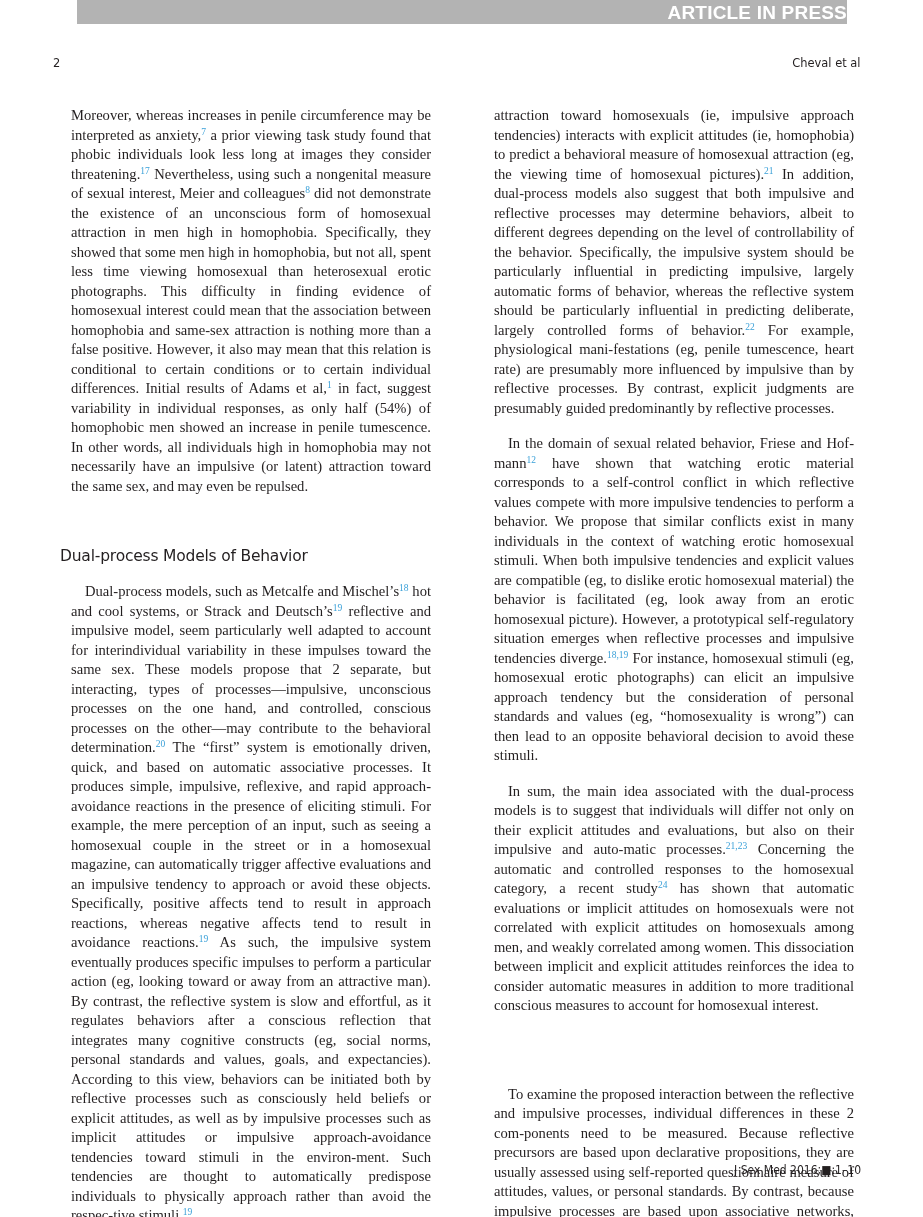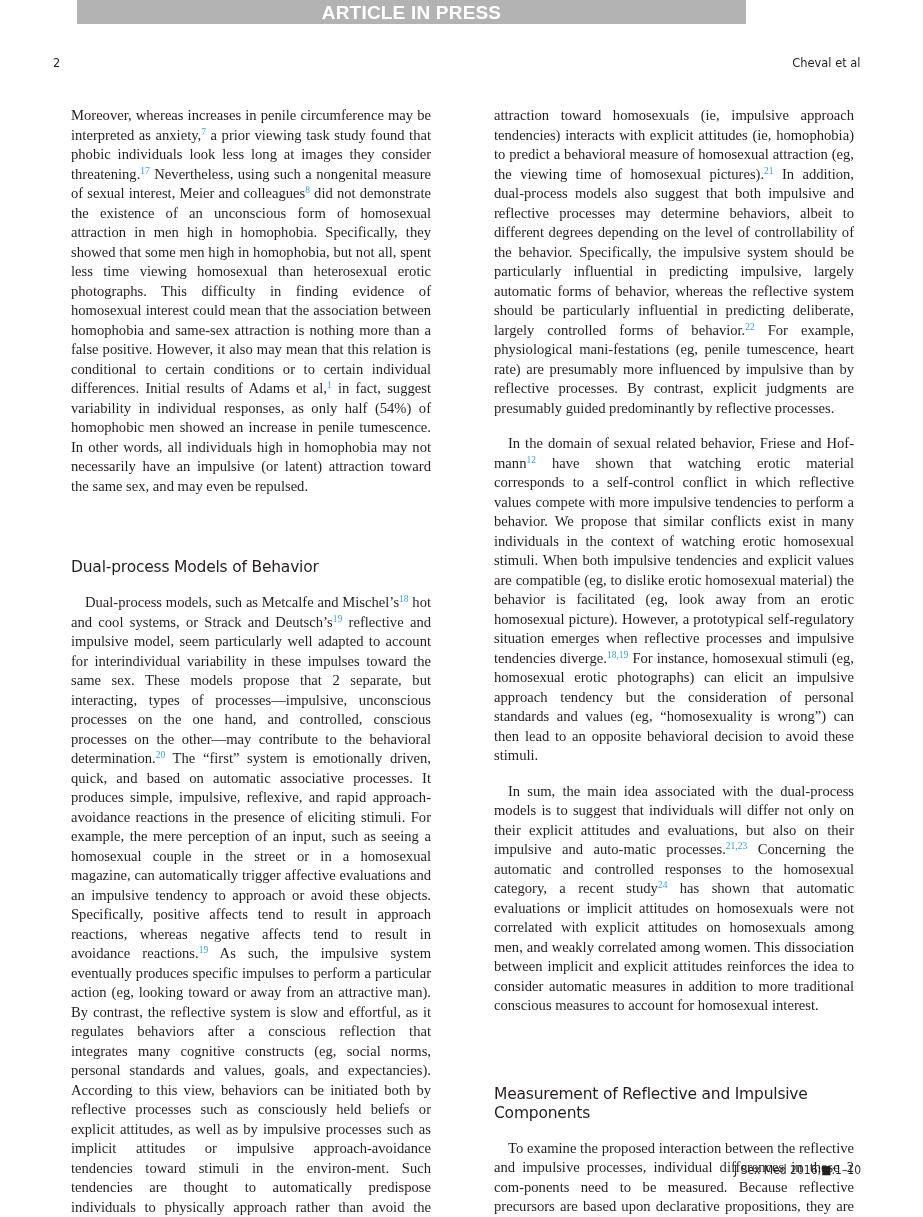--- a/index.html
+++ b/index.html
@@ -1,42 +1,42 @@
 <!DOCTYPE html>
 <html><head>
 <meta charset="utf-8">
 <style>
   html, body { margin: 0; padding: 0; background: #ffffff; }
   body { width: 923px; height: 1217px; position: relative; overflow: hidden; color: #231f20; }
   .banner {
-    position: absolute; left: 77px; top: 0; width: 669px; height: 24px;
+    position: absolute; left: 77px; top: 0; width: 770px; height: 24px;
     background: #b3b3b3; color: #ffffff;
     font-family: "Liberation Sans", sans-serif; font-weight: bold; font-size: 19px;
-    text-align: center; line-height: 25px; letter-spacing: 0.2px;
+    text-align: right; line-height: 25px; letter-spacing: 0.2px;
   }
   .runhead {
     position: absolute; top: 55px; font-family: "DejaVu Sans", sans-serif;
     font-size: 13px; color: #231f20; transform: scaleX(0.88);
   }
   .pagenum { left: 53px; transform-origin: left top; }
   .author { right: 62px; transform-origin: right top; }
   .col {
     position: absolute; top: 90px; width: 392px;
     font-family: "Liberation Serif", serif; font-size: 14.6px; line-height: 19.5px;
     text-align: justify; color: #231f20;
   }
   .col.left { left: 55px; }
   .col.right { left: 478px; }
   .col p { margin: 16px; text-indent: 0; }
   .col p.ind { text-indent: 14px; }
   .col p.gap { margin-top: 8px; }
   sup.cite { color: #3aa0d8; font-size: 9.5px; line-height: 0; vertical-align: 5px; }
   h2.sec {
     font-family: "DejaVu Sans", sans-serif; font-weight: normal; font-size: 15.5px;
-    line-height: 19px; margin: 16px; color: #231f20; text-align: left; letter-spacing: -0.2px;
+    line-height: 19px; margin: 5px; color: #231f20; text-align: left; letter-spacing: -0.2px;
   }
   .footer {
     position: absolute; right: 62px; top: 1163px;
     font-family: "DejaVu Sans", sans-serif; font-size: 12px; color: #231f20;
     transform: scaleX(0.9); transform-origin: right top;
   }
 </style>
 </head>
 <body>
 
@@ -49,17 +49,16 @@
     <div style="height: 30px;"></div>
     <h2 class="sec">Dual-process Models of Behavior</h2>
     <p class="ind">Dual-process models, such as Metcalfe and Mischel’s<sup class="cite" style="color: rgb(58, 160, 216);">18</sup> hot and cool systems, or Strack and Deutsch’s<sup class="cite" style="color: rgb(58, 160, 216);">19</sup> reflective and impulsive model, seem particularly well adapted to account for interindividual variability in these impulses toward the same sex. These models propose that 2 separate, but interacting, types of processes—impulsive, unconscious processes on the one hand, and controlled, conscious processes on the other—may contribute to the behavioral determination.<sup class="cite" style="color: rgb(58, 160, 216);">20</sup> The “first” system is emotionally driven, quick, and based on automatic associative processes. It produces simple, impulsive, reflexive, and rapid approach-avoidance reactions in the presence of eliciting stimuli. For example, the mere perception of an input, such as seeing a homosexual couple in the street or in a homosexual magazine, can automatically trigger affective evaluations and an impulsive tendency to approach or avoid these objects. Specifically, positive affects tend to result in approach reactions, whereas negative affects tend to result in avoidance reactions.<sup class="cite" style="color: rgb(58, 160, 216);">19</sup> As such, the impulsive system eventually produces specific impulses to perform a particular action (eg, looking toward or away from an attractive man). By contrast, the reflective system is slow and effortful, as it regulates behaviors after a conscious reflection that integrates many cognitive constructs (eg, social norms, personal standards and values, goals, and expectancies). According to this view, behaviors can be initiated both by reflective processes such as consciously held beliefs or explicit attitudes, as well as by impulsive processes such as implicit attitudes or impulsive approach-avoidance tendencies toward stimuli in the environ-ment. Such tendencies are thought to automatically predispose individuals to physically approach rather than avoid the respec-tive stimuli.<sup class="cite" style="color: rgb(58, 160, 216);">19</sup></p>
     <p class="ind gap">Dual-process models assume that reflective and impulsive proposed interact to predict behavior. For example, impulsive</p>
   </div>
 <div class="col right" id="col-right">
     <p>attraction toward homosexuals (ie, impulsive approach tendencies) interacts with explicit attitudes (ie, homophobia) to predict a behavioral measure of homosexual attraction (eg, the viewing time of homosexual pictures).<sup class="cite" style="color: rgb(58, 160, 216);">21</sup> In addition, dual-process models also suggest that both impulsive and reflective processes may determine behaviors, albeit to different degrees depending on the level of controllability of the behavior. Specifically, the impulsive system should be particularly influential in predicting impulsive, largely automatic forms of behavior, whereas the reflective system should be particularly influential in predicting deliberate, largely controlled forms of behavior.<sup class="cite" style="color: rgb(58, 160, 216);">22</sup> For example, physiological mani-festations (eg, penile tumescence, heart rate) are presumably more influenced by impulsive than by reflective processes. By contrast, explicit judgments are presumably guided predominantly by reflective processes.</p>
     <p class="ind gap">In the domain of sexual related behavior, Friese and Hof-mann<sup class="cite" style="color: rgb(58, 160, 216);">12</sup> have shown that watching erotic material corresponds to a self-control conflict in which reflective values compete with more impulsive tendencies to perform a behavior. We propose that similar conflicts exist in many individuals in the context of watching erotic homosexual stimuli. When both impulsive tendencies and explicit values are compatible (eg, to dislike erotic homosexual material) the behavior is facilitated (eg, look away from an erotic homosexual picture). However, a prototypical self-regulatory situation emerges when reflective processes and impulsive tendencies diverge.<sup class="cite" style="color: rgb(58, 160, 216);">18,19</sup> For instance, homosexual stimuli (eg, homosexual erotic photographs) can elicit an impulsive approach tendency but the consideration of personal standards and values (eg, “homosexuality is wrong”) can then lead to an opposite behavioral decision to avoid these stimuli.</p>
     <p class="ind gap">In sum, the main idea associated with the dual-process models is to suggest that individuals will differ not only on their explicit attitudes and evaluations, but also on their impulsive and auto-matic processes.<sup class="cite" style="color: rgb(58, 160, 216);">21,23</sup> Concerning the automatic and controlled responses to the homosexual category, a recent study<sup class="cite" style="color: rgb(58, 160, 216);">24</sup> has shown that automatic evaluations or implicit attitudes on homosexuals were not correlated with explicit attitudes on homosexuals among men, and weakly correlated among women. This dissociation between implicit and explicit attitudes reinforces the idea to consider automatic measures in addition to more traditional conscious measures to account for homosexual interest.</p>
     <div style="height: 37px;"></div>
-    <h2 class="sec">Measurement of Reflective and Impulsive Components</h2>
     <p class="ind">To examine the proposed interaction between the reflective and impulsive processes, individual differences in these 2 com-ponents need to be measured. Because reflective precursors are based upon declarative propositions, they are usually assessed using self-reported questionnaire measure of attitudes, values, or personal standards. By contrast, because impulsive processes are based upon associative networks, implicit measurement pro-cedures are particularly well suited to capture the psychological</p>
   </div>
 
 <div class="footer">J Sex Med 2016;■:1–10</div>
 
 </body></html>

